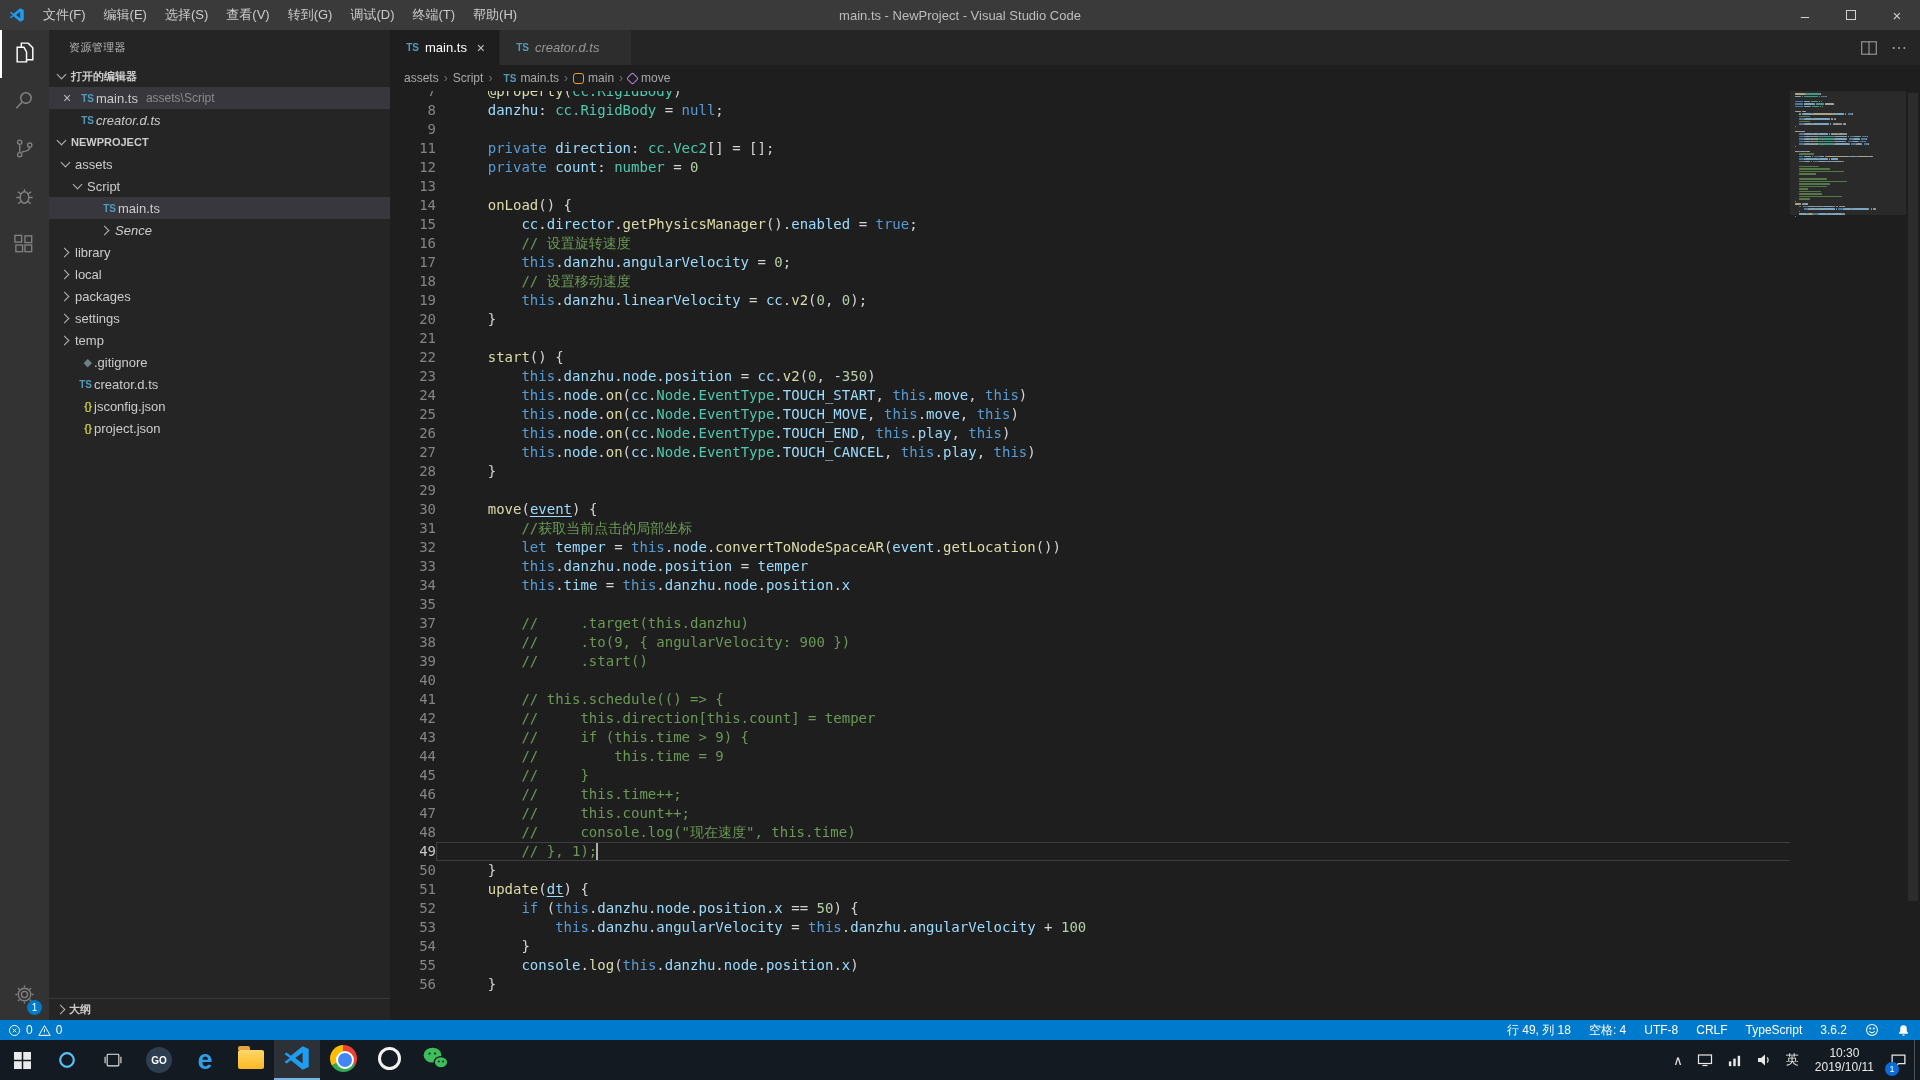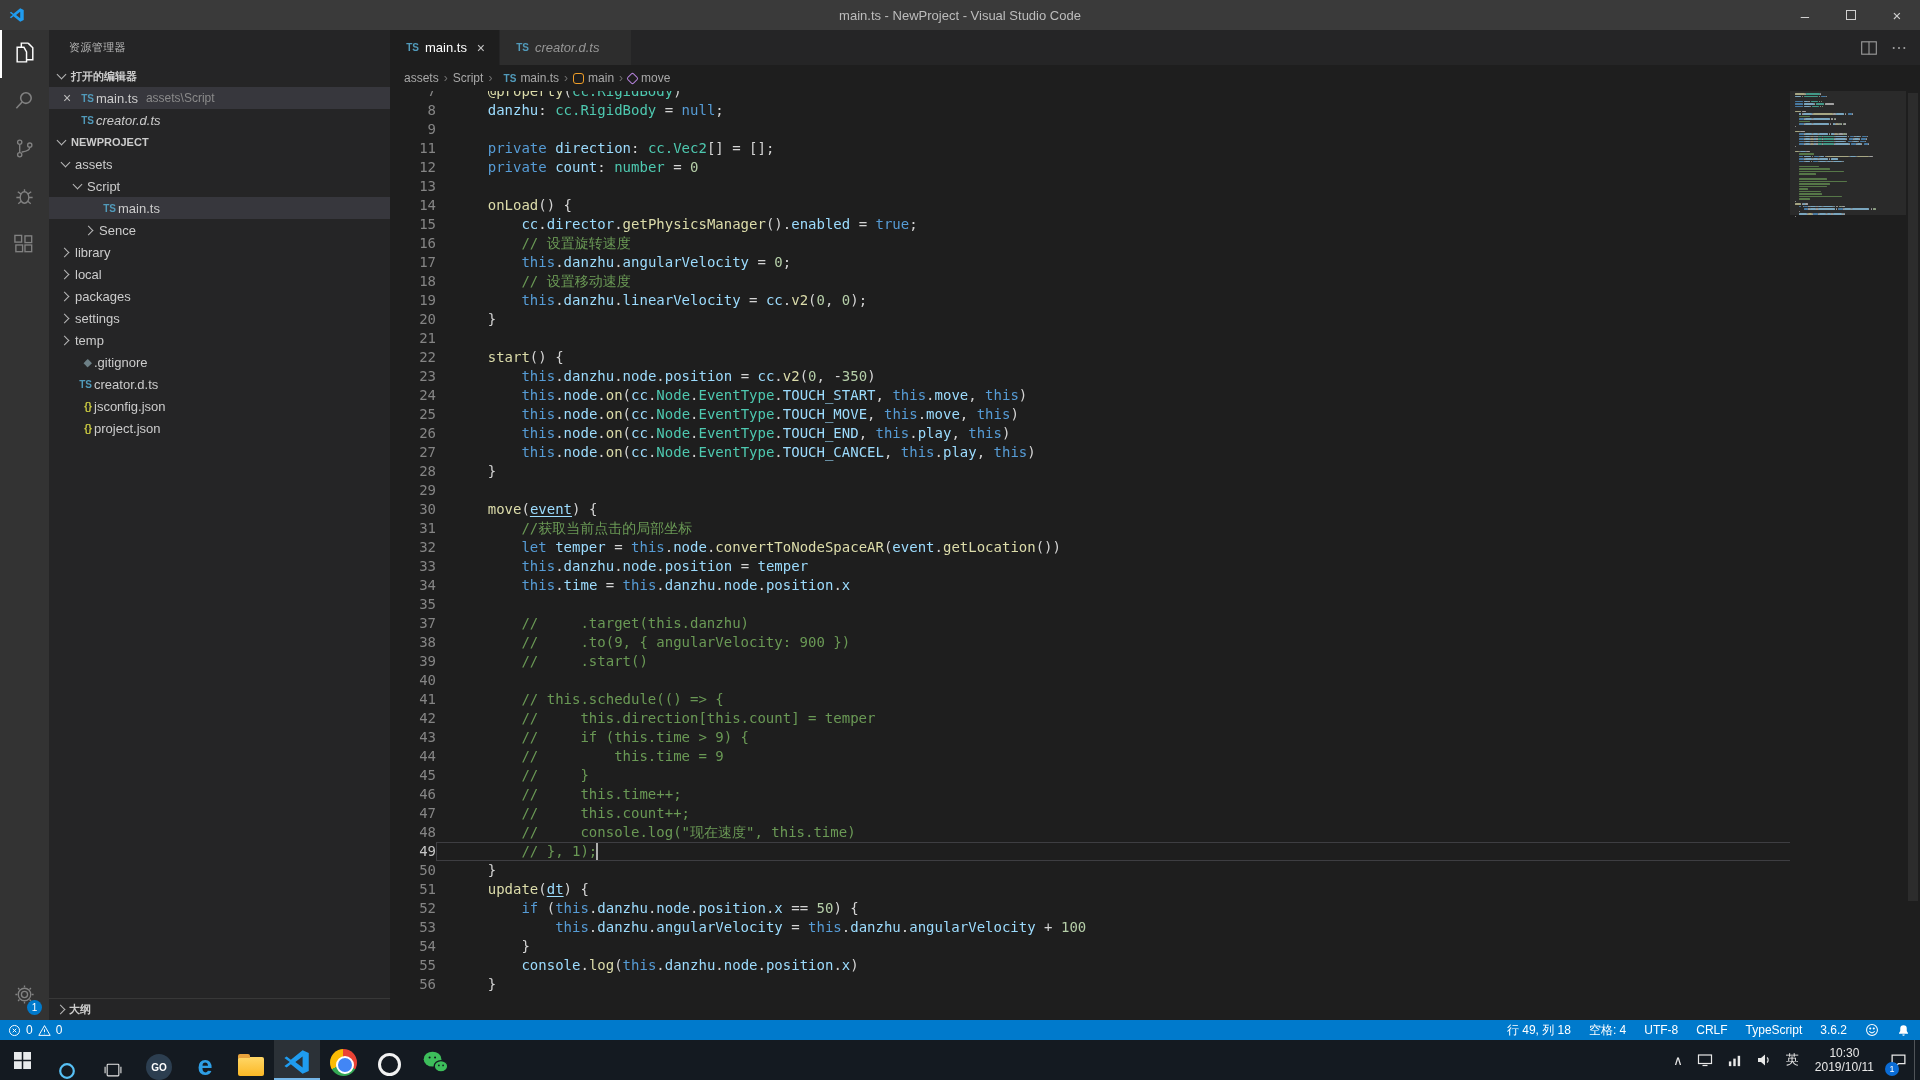--- a/index.html
+++ b/index.html
@@ -85,21 +85,21 @@
 .statusbar{flex:0 0 20px;background:#007acc;color:#ffffff;display:flex;align-items:center;font-size:12px;padding:0 10px 0 8px}
 .sb-left{display:flex;align-items:center;gap:5px}
 .sb-right{margin-left:auto;display:flex;align-items:center;gap:18px}
 .sb-item{display:flex;align-items:center;gap:4px}
 
 
 .taskbar{flex:0 0 40px;background:#141a21;display:flex;align-items:stretch;color:#e8e8e8}
 .start-btn{flex:0 0 44px;display:flex;align-items:center;justify-content:center}
 .search{flex:0 0 330px;background:#fdfdfd;display:flex;align-items:center;gap:9px;padding:0 10px}
 .search input{border:none;outline:none;background:transparent;font-size:13px;color:#5a5a5a;width:240px;font-family:"Liberation Sans",sans-serif}
-.task-btn,.app-btn{flex:0 0 46px;display:flex;align-items:flex-end;justify-content:center;position:relative}
+.task-btn,.app-btn{flex:0 0 46px;display:flex;align-items:center;justify-content:center;position:relative}
 .app-btn.active{background:rgba(255,255,255,.10);box-shadow:inset 0 -2px 0 #75b6e7}
 .edge-e{color:#2e9fe6;font-size:27px;font-weight:bold;line-height:27px}
 .go-badge{width:26px;height:26px;border-radius:50%;background:#2c3e50;color:#fff;font-size:10px;font-weight:bold;display:flex;align-items:center;justify-content:center}
 .fold{position:relative;width:26px;height:19px;background:linear-gradient(180deg,#ffd767,#fcb825);border-radius:2px;display:inline-block;margin-top:2px}
 .fold::before{content:"";position:absolute;top:-3.5px;left:0;width:12px;height:4px;background:#e8a33d;border-radius:2px 2px 0 0}
 .chrome{display:inline-block;width:27px;height:27px;border-radius:50%;background:conic-gradient(from 0deg,#ea4335 0 33.3%,#34a853 33.3% 66.6%,#fbbc05 66.6% 100%);position:relative}
 .chrome::after{content:"";position:absolute;left:6.5px;top:6.5px;width:14px;height:14px;border-radius:50%;background:#4286f5;border:2.5px solid #fff}
 .ringapp{display:inline-block;width:23px;height:23px;border:3px solid #f2f2f2;border-radius:50%}
 .tray{margin-left:auto;display:flex;align-items:stretch}
 .tray-item{padding:0 7px;display:flex;align-items:center;justify-content:center;font-size:13px;position:relative}
@@ -111,20 +111,30 @@
 <body>
 
 <div id="app">
 
   <div class="titlebar">
     <span class="tb-logo">
         <svg width="16" height="16" viewBox="0 0 100 100">
           <path fill="#1f9cf0" fill-rule="evenodd" d="M70 8 L92 18 V82 L70 92 L28 58 L13 70 L5 64 L24 50 L5 36 L13 30 L28 42 Z M70 30 L44 50 L70 70 Z"></path>
         </svg>
       </span>
+    <div class="menubar">
+        <div class="menu-item">文件(F)</div>
+        <div class="menu-item">编辑(E)</div>
+        <div class="menu-item">选择(S)</div>
+        <div class="menu-item">查看(V)</div>
+        <div class="menu-item">转到(G)</div>
+        <div class="menu-item">调试(D)</div>
+        <div class="menu-item">终端(T)</div>
+        <div class="menu-item">帮助(H)</div>
+      </div>
     <div class="tb-title">main.ts - NewProject - Visual Studio Code</div>
     <div class="tb-controls">
       <span class="tb-btn">–</span>
       <span class="tb-btn">
           <span class="max-box"></span>
         </span>
       <span class="tb-btn">×</span>
     </div>
   </div>
 
@@ -225,21 +235,21 @@
             </span>
             <span class="tree-label">Script</span>
           </div>
           <div class="tree-row selected" style="padding-left: 32px;">
             <span class="twistie"></span>
             <span class="file-icon">
               <span class="ts-badge">TS</span>
             </span>
             <span class="tree-label">main.ts</span>
           </div>
-          <div class="tree-row" style="padding-left: 32px;">
+          <div class="tree-row" style="padding-left: 48px; font-style: italic;">
             <span class="twistie">
               <span class="chev right"></span>
             </span>
             <span class="tree-label">Sence</span>
           </div>
           <div class="tree-row" style="padding-left: 8px;">
             <span class="twistie">
               <span class="chev right"></span>
             </span>
             <span class="tree-label">library</span>

